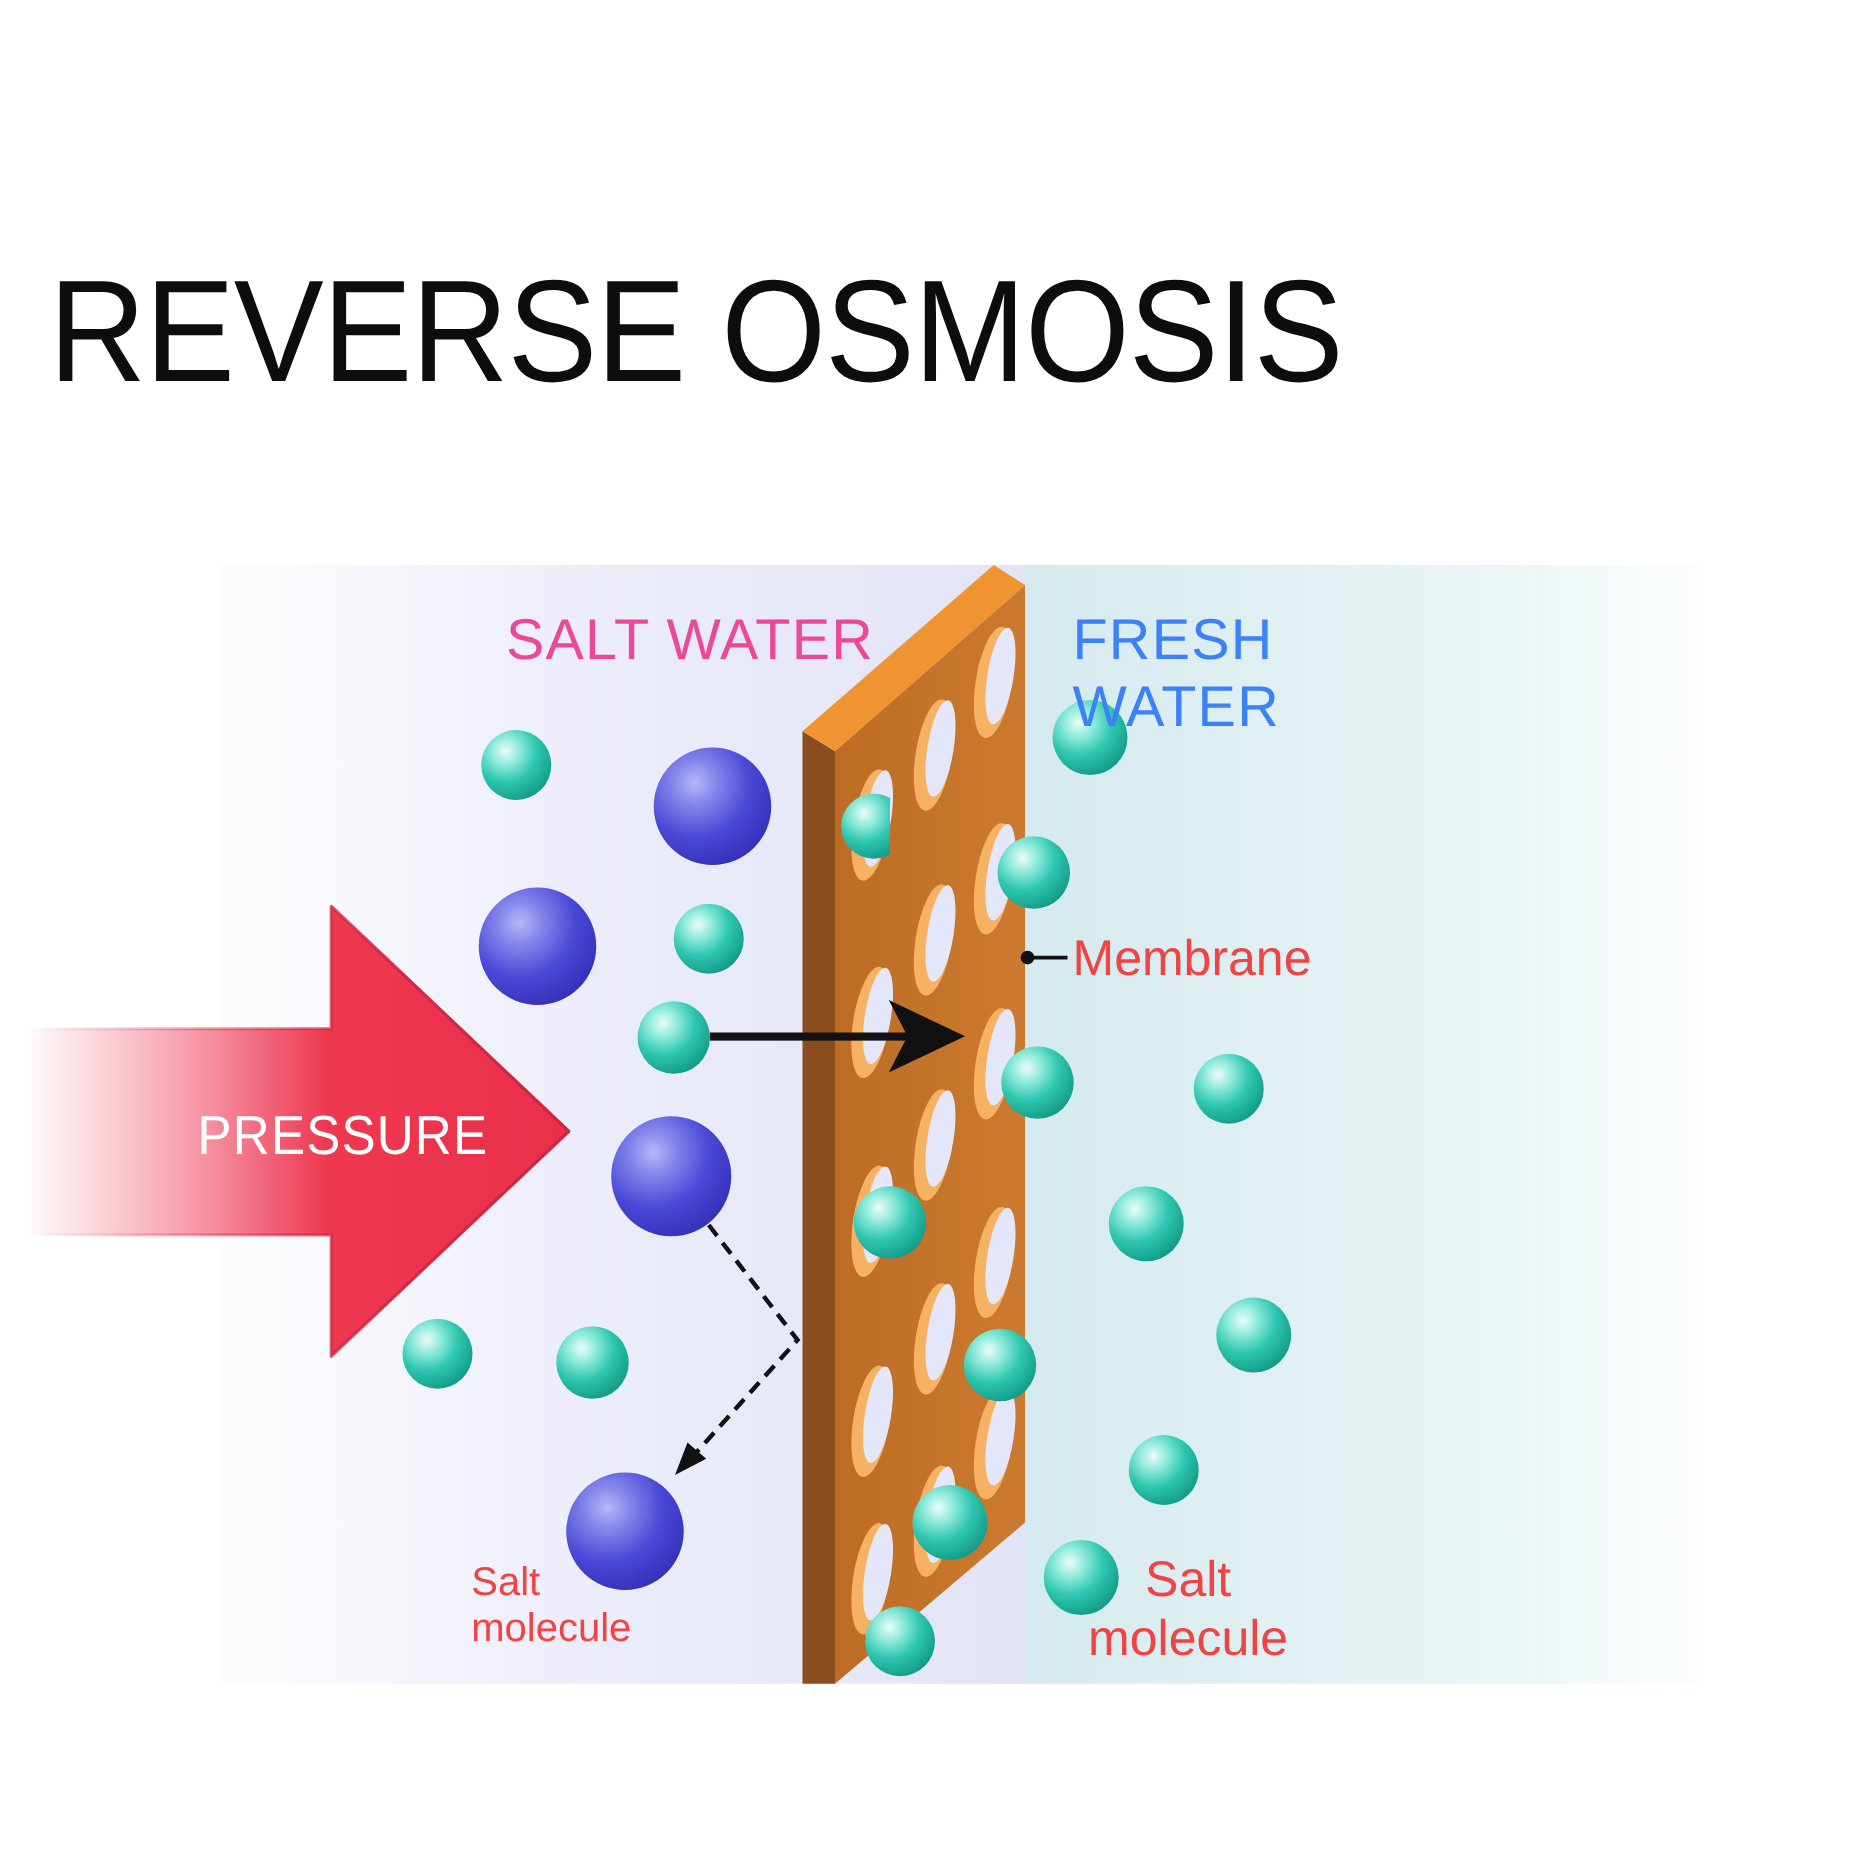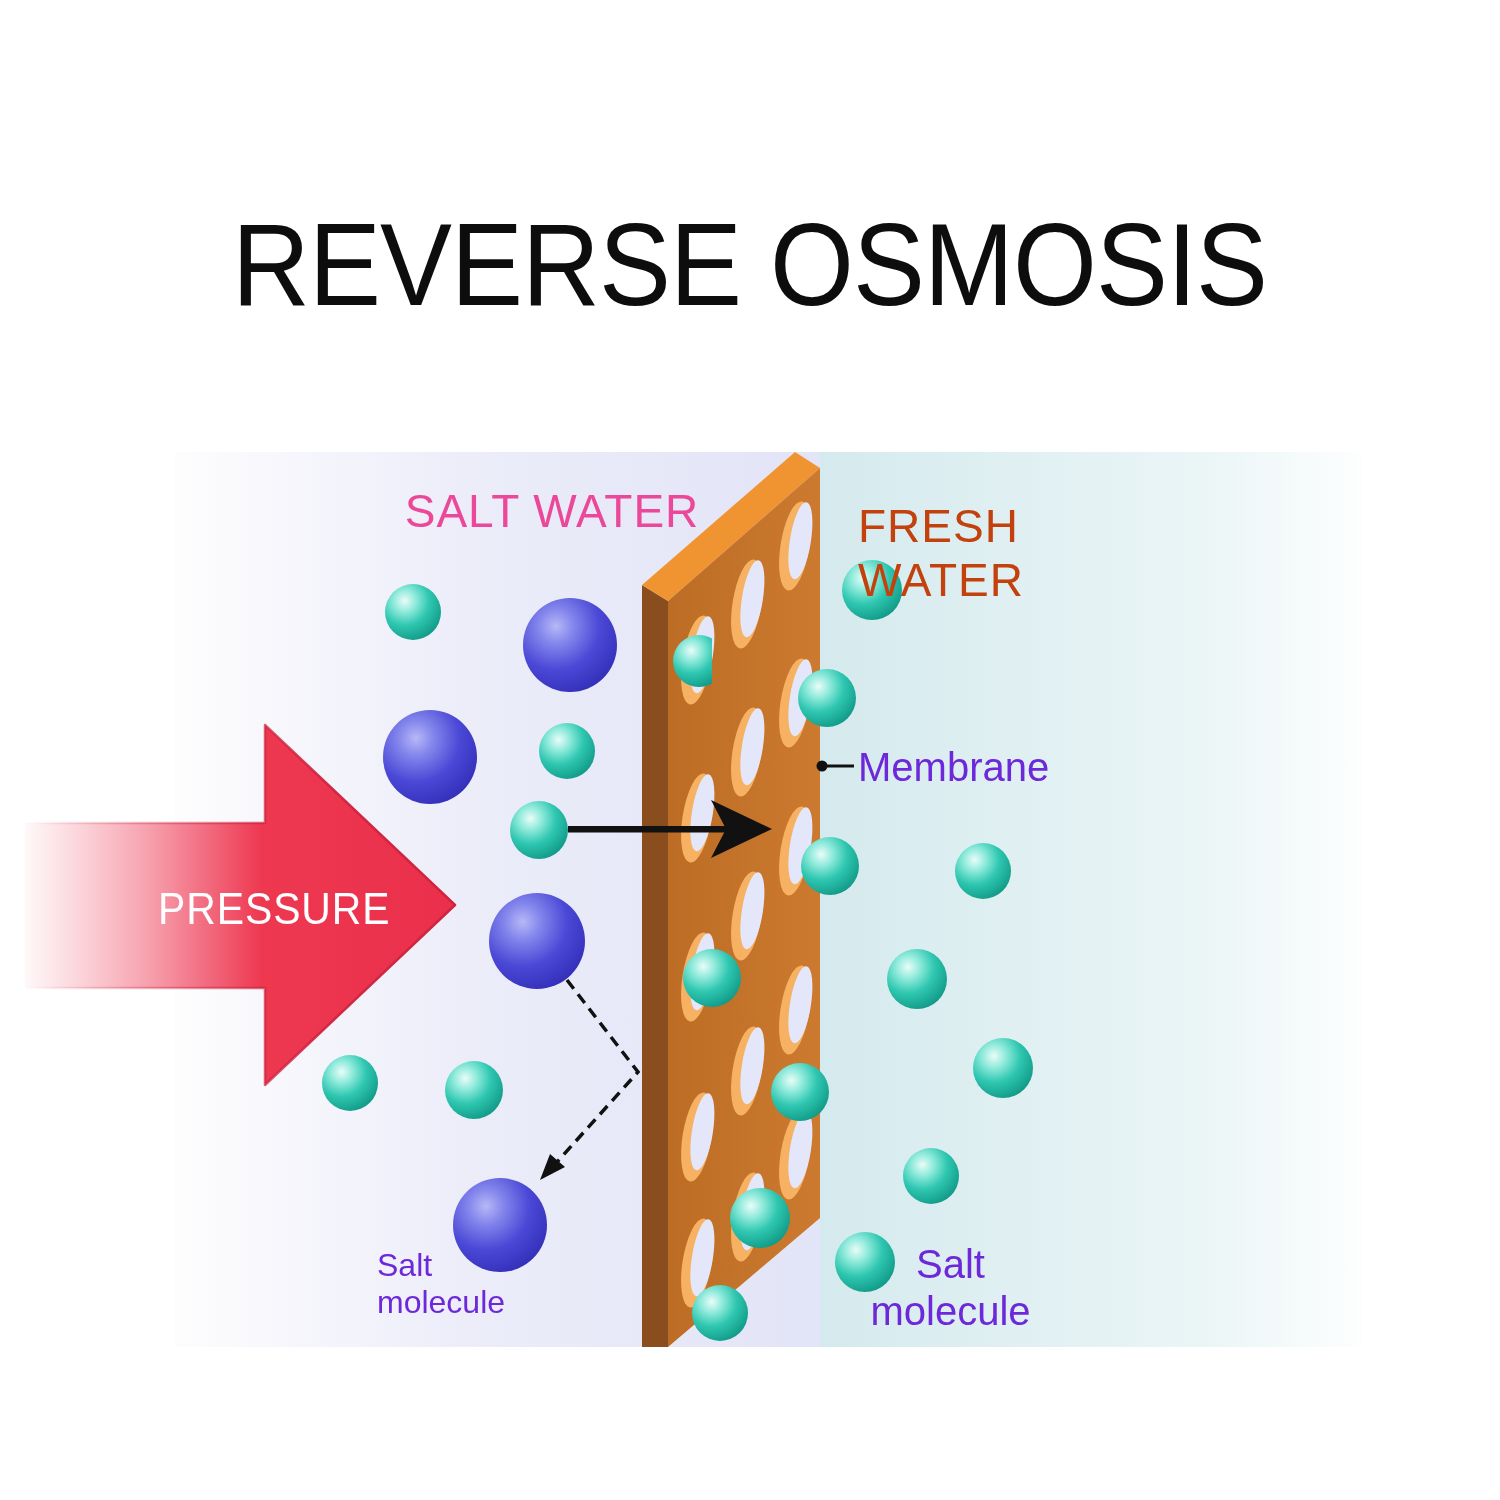--- a/index.html
+++ b/index.html
@@ -1,29 +1,29 @@
 <!DOCTYPE html>
 <html><head>
 <meta charset="utf-8">
 <style>
   html,body{margin:0;padding:0;background:#fff;}
   .canvas{
     position:relative;width:1500px;height:1500px;background:#ffffff;overflow:hidden;
     font-family:"Liberation Sans", sans-serif;
   }
   .diagram-svg{position:absolute;left:0;top:0;width:1500px;height:1500px;}
-  .lbl{position:absolute;color:#6d28d9;white-space:pre-line;}
+  .lbl{position:absolute;color:#ef4444;white-space:pre-line;}
   .title{
-    position:absolute;left:0;top:198px;width:1500px;text-align:center;
+    position:absolute;left:0;top:198px;width:1500px;text-align:left;
     font-size:116px;color:#0d0d0d;letter-spacing:-1px;
   }
   .title .sq{display:inline-block;transform:scaleX(0.93);transform-origin:center;}
   .region-label{font-size:46px;letter-spacing:1px;}
   .salt-water{left:382px;top:484px;width:340px;text-align:center;color:#ec4899;}
-  .fresh-water{left:858px;top:484px;width:300px;text-align:left;color:#c2410c;margin-top:15px;}
+  .fresh-water{left:858px;top:484px;width:300px;text-align:left;color:#3b82f6;}
   .pressure{
     left:158px;top:884px;font-size:44px;color:#ffffff;letter-spacing:1px;
     transform:scaleX(0.93);transform-origin:left center;
   }
   .membrane-label{left:858px;top:745px;font-size:40px;}
   .salt-label{left:377px;top:1247px;font-size:32px;line-height:1.17;}
   .water-label{left:848px;top:1241px;width:205px;text-align:center;font-size:40px;line-height:1.17;}
 </style>
 </head>
 <body>

